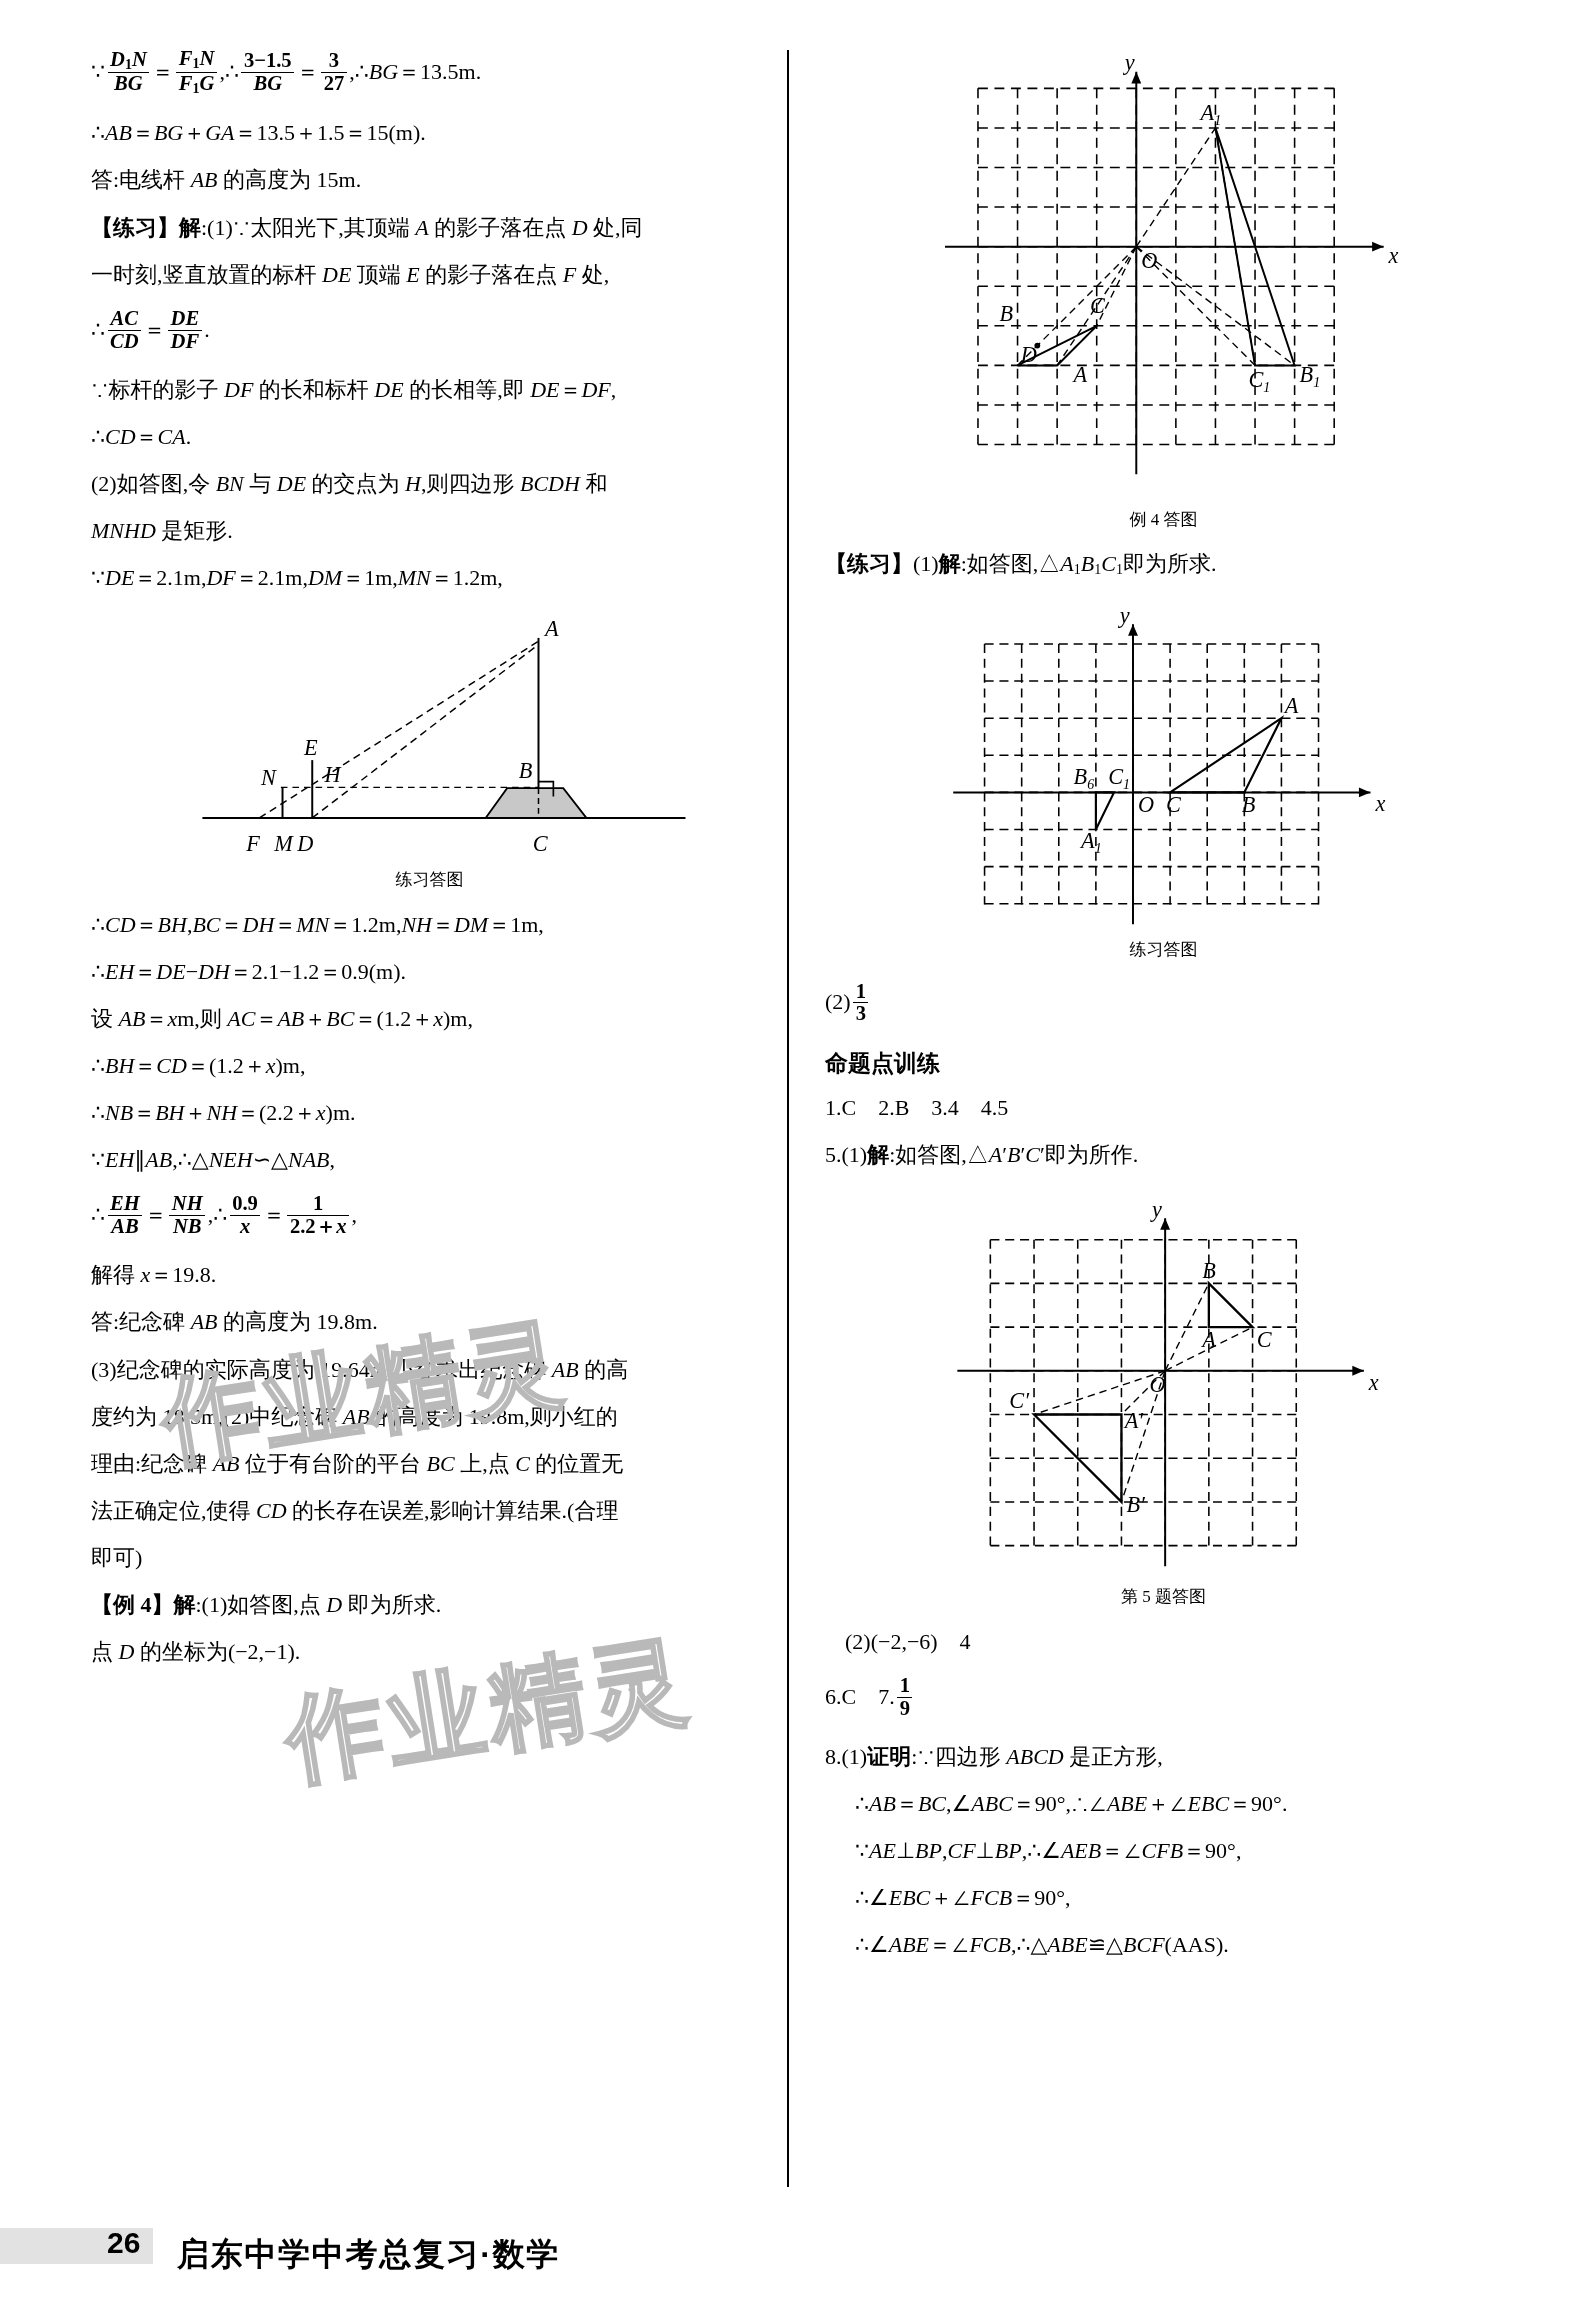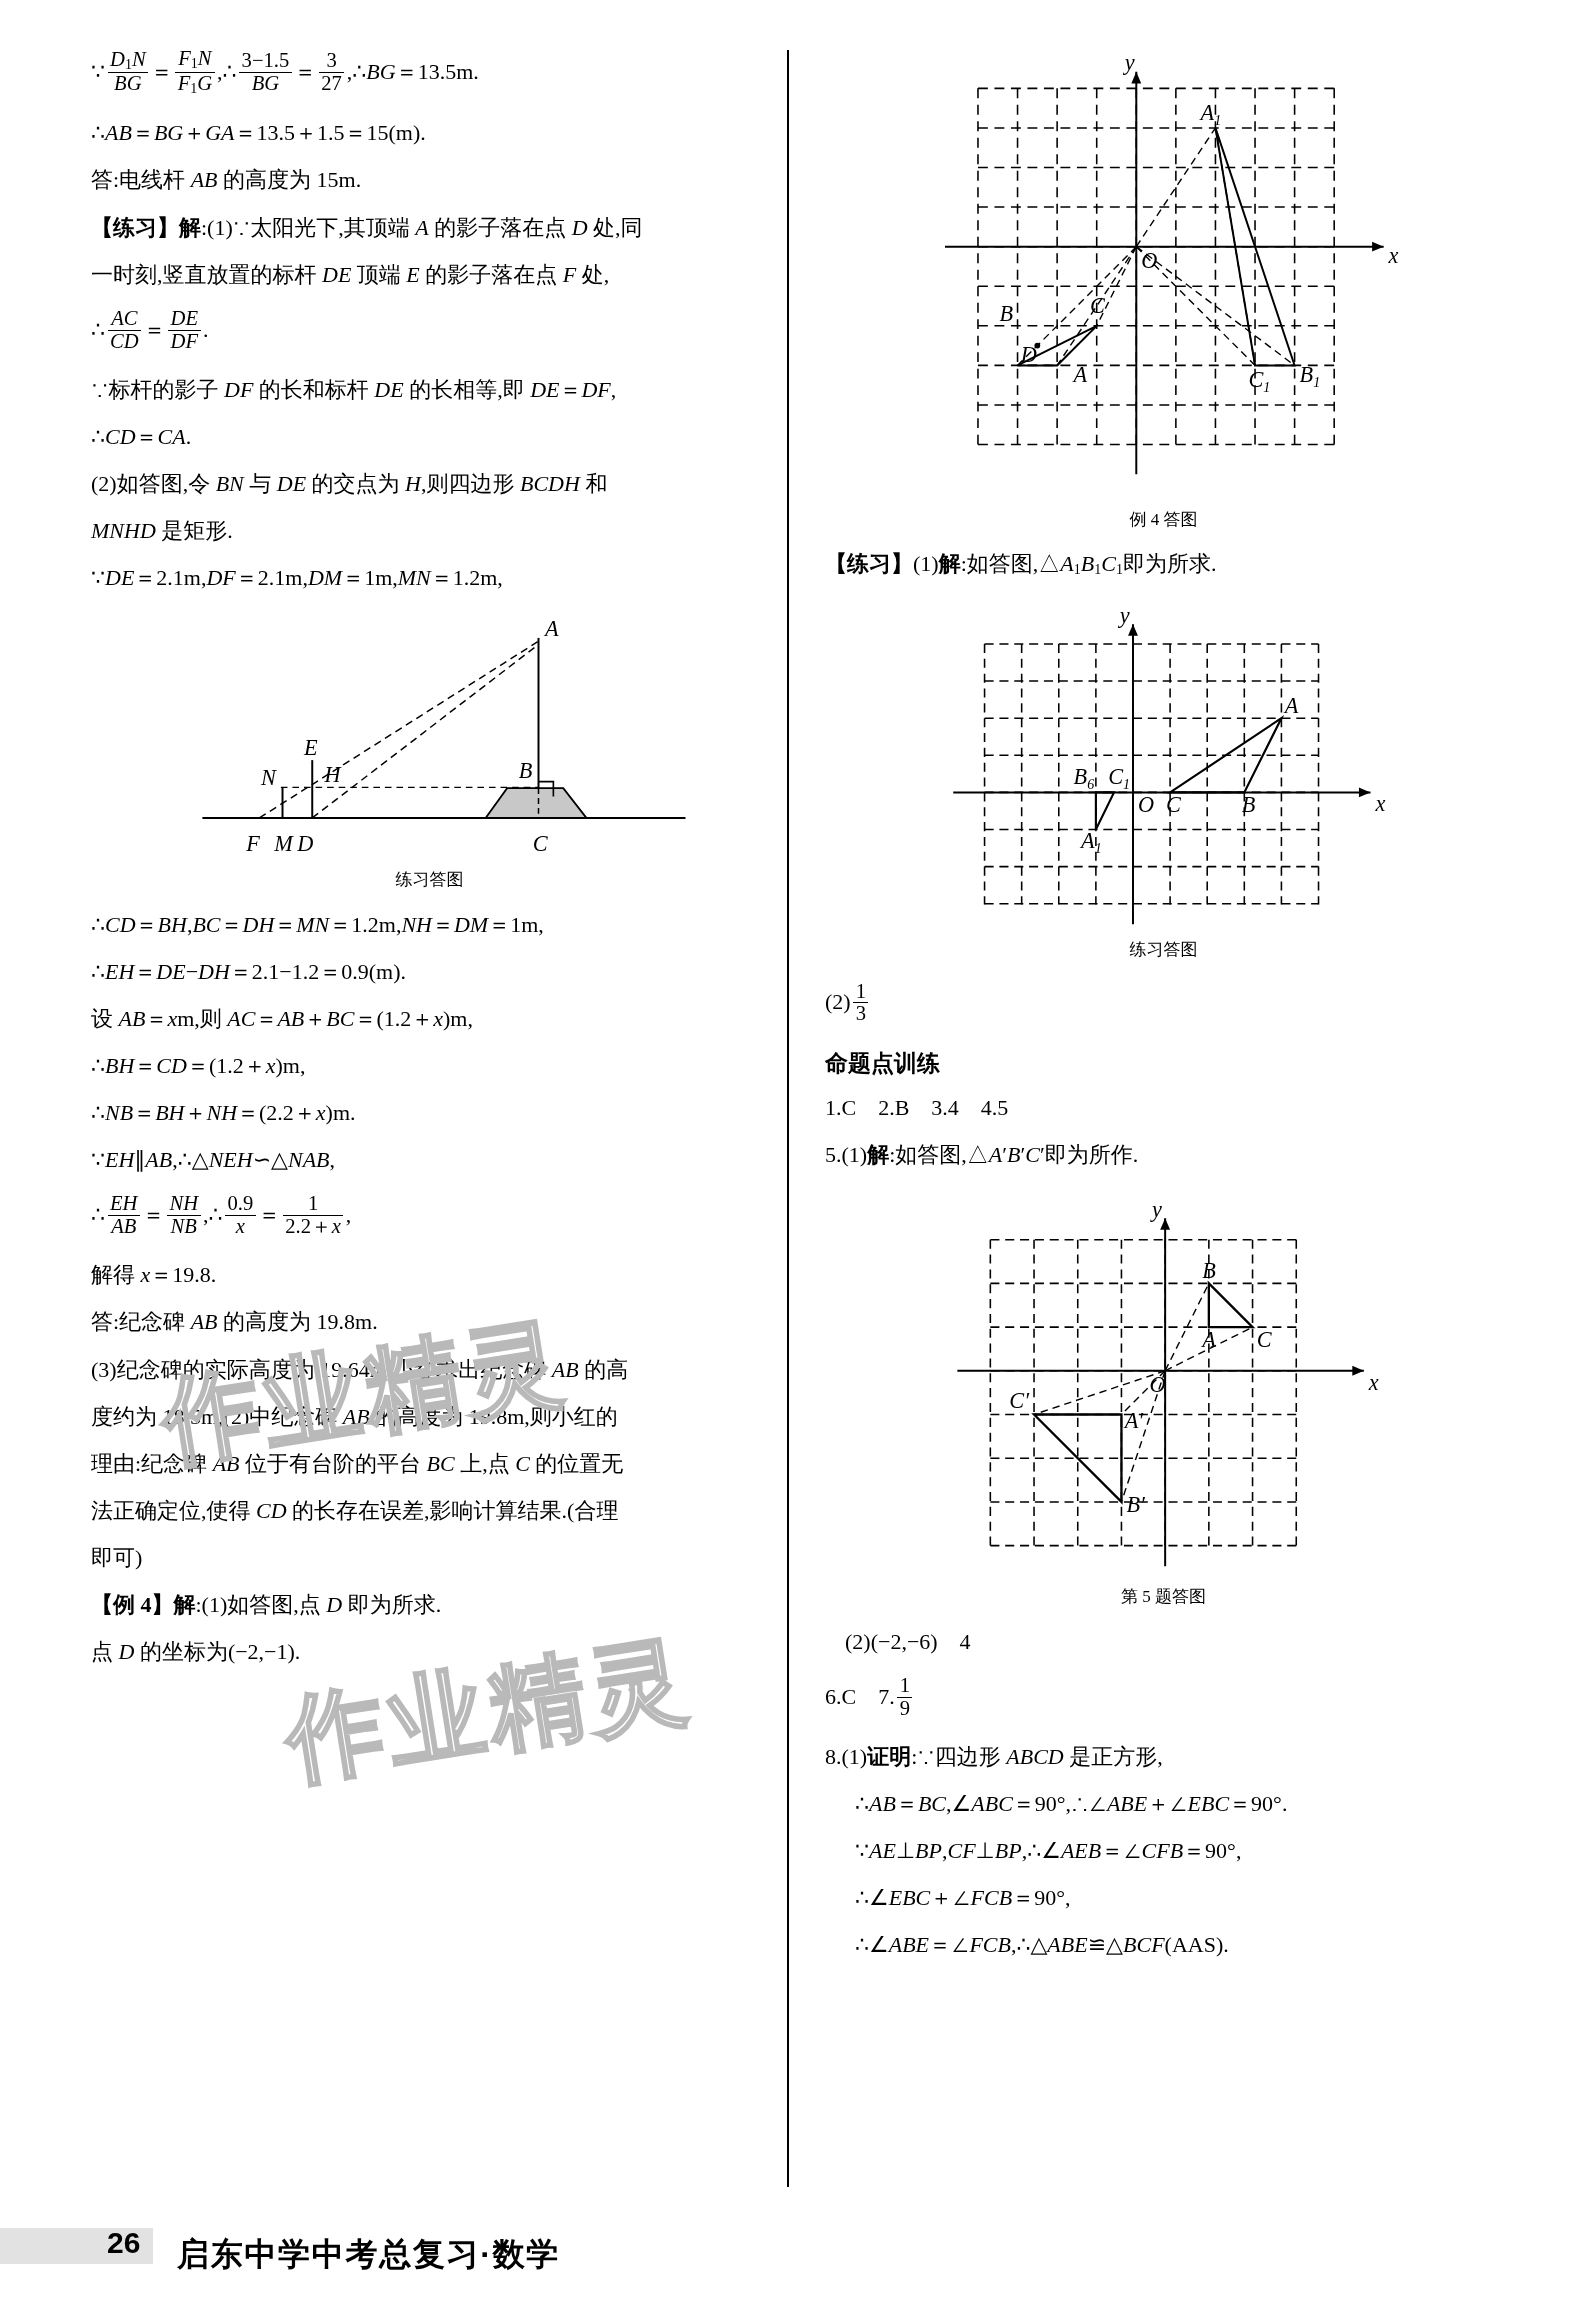--- a/index.html
+++ b/index.html
@@ -42,20 +42,21 @@
   
   .frac{
     display:inline-block;
     vertical-align:middle;
     text-align:center;
     font-size:20.6px;
     line-height:1.05;
     margin:0 2.5px;
     position:relative;
     top:-1.7px;
+    font-weight:bold;
   }
   .frac .num{display:block;padding:0 2.5px;border-bottom:1.3px solid #000;}
   .frac .den{display:block;padding:0 2.5px;}
   .therefore{letter-spacing:0;}
   
   .caption{
     text-align:center;
     font-size:17px;
     margin:6.6px 0 21.5px 0;
   }

